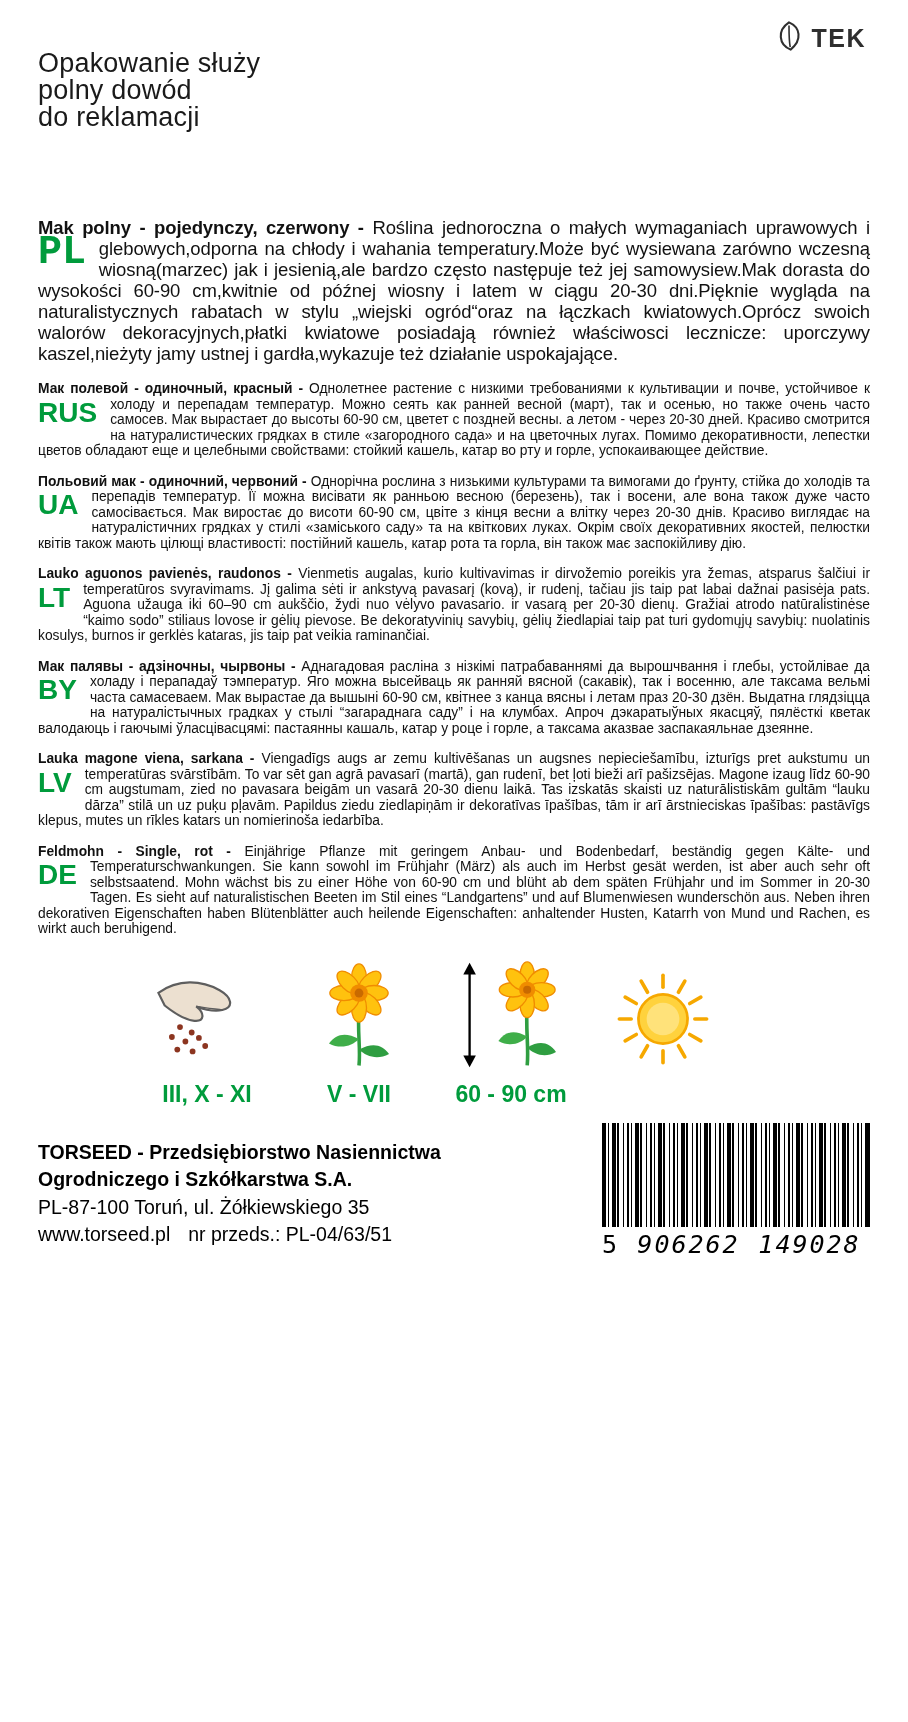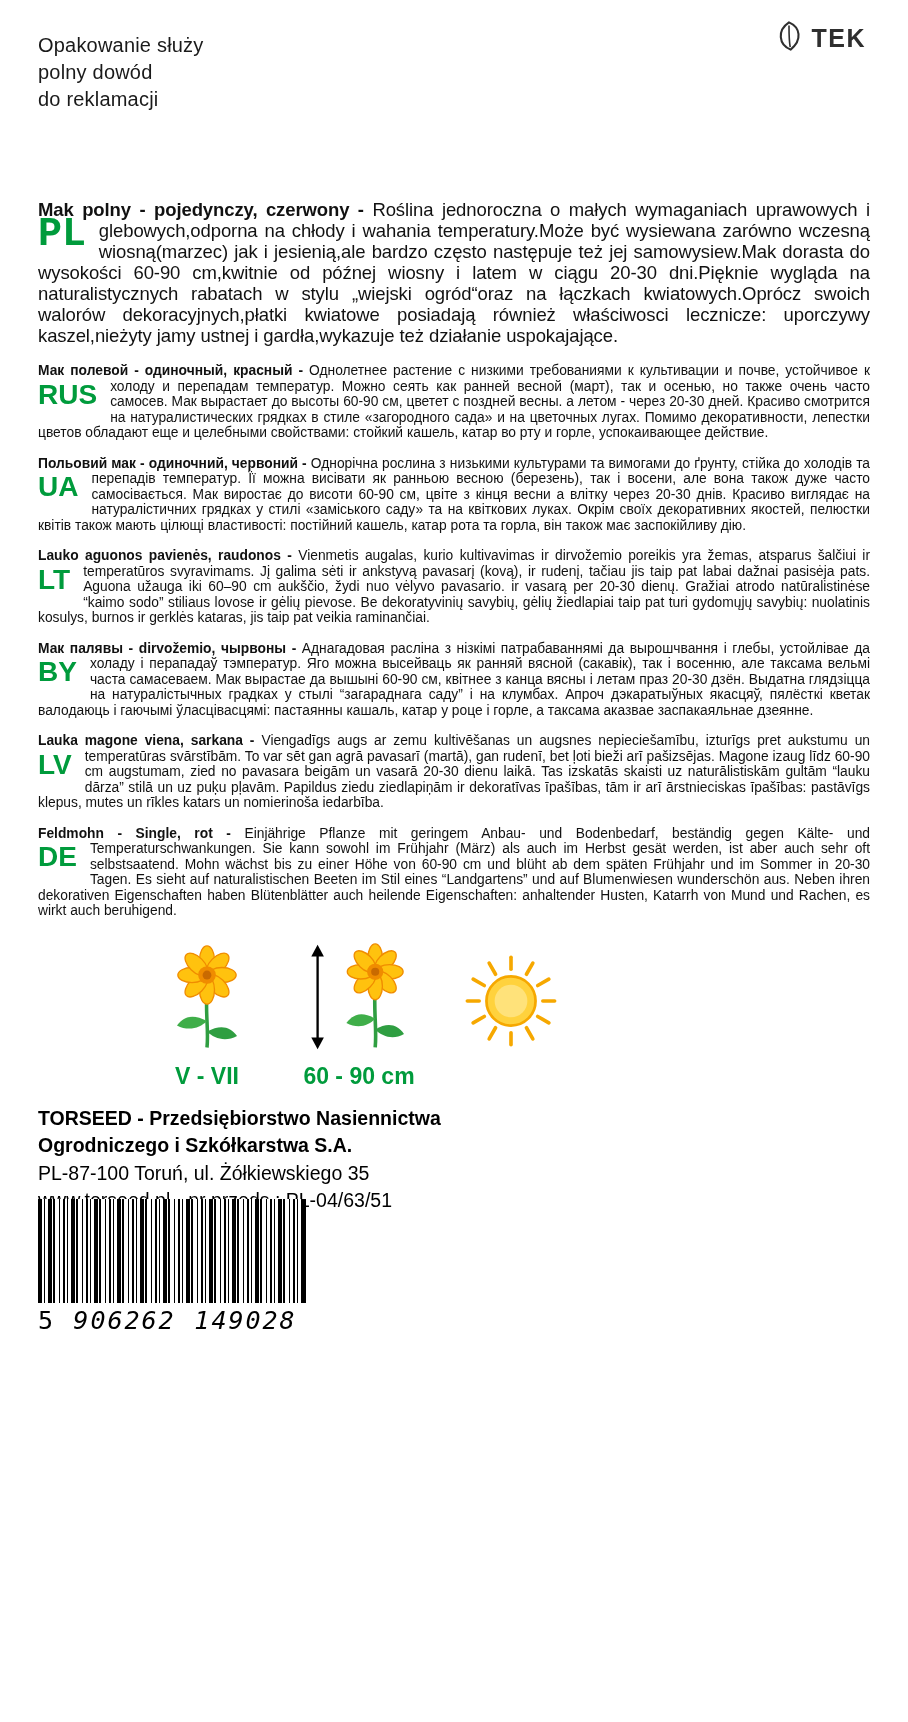--- a/index.html
+++ b/index.html
@@ -8,21 +8,21 @@
   body {
     width:908px; height:1722px;
     background:#ffffff;
     font-family:"Liberation Sans", sans-serif;
     color:#111;
     overflow:hidden;
   }
   .page { position:relative; width:908px; height:1722px; padding:0 38px; }
 
   
-  .claim { padding-top:32px; font-size:20px; line-height:27px; letter-spacing:0.2px; color:#1a1a1a; }
+  .claim { padding-top:50px; font-size:27px; line-height:27px; letter-spacing:0.2px; color:#1a1a1a; }
 
   
   .tek { position:absolute; top:20px; right:42px; display:flex; align-items:center; gap:7px; }
   .tek-text { font-size:25px; letter-spacing:1.5px; color:#2f2f2f; font-weight:bold; }
 
   
   .sections { margin-top:86px; }
   .sec { }
   .sec p { margin:0; text-align:justify; }
   .strut { float:left; width:0; }
@@ -35,21 +35,21 @@
   .sec.small .code  { font-size:28px; line-height:27px; margin-top:2px; margin-bottom:3px; }
   .sec b { font-weight:bold; }
 
   
   .icons { display:flex; align-items:flex-end; margin:24px 0 0 108px; gap:30px; }
   .icon-col { display:flex; flex-direction:column; align-items:center; width:122px; }
   .icon-box { height:108px; display:flex; align-items:flex-end; justify-content:center; }
   .icon-label { margin-top:12px; color:var(--green); font-weight:bold; font-size:23px; height:28px; white-space:nowrap; }
 
   
-  .footer { display:flex; justify-content:space-between; align-items:flex-start; margin-top:14px;flex-direction:column; }
+  .footer { display:flex; justify-content:space-between; align-items:flex-start; margin-top:30px; }
   .company { font-size:19.5px; line-height:27.5px; color:#000; }
   .company .bold { font-weight:bold; }
   .weblinegap { display:inline-block; width:18px; }
 
   .barcode-wrap { width:268px; margin-top:-16px; }
   .bars {
     height:104px;
     background:repeating-linear-gradient(90deg,
       #000 0 2px, #fff 2px 4px, #000 4px 5px, #fff 5px 8px,
       #000 8px 12px, #fff 12px 13px, #000 13px 15px, #fff 15px 19px,
@@ -116,21 +116,21 @@
         <span class="code">LT</span>
         <b>Lauko aguonos pavienės, raudonos -</b>
         <span>Vienmetis augalas, kurio kultivavimas ir dirvožemio poreikis yra žemas, atsparus šalčiui ir temperatūros svyravimams. Jį galima sėti ir ankstyvą pavasarį (kovą), ir rudenį, tačiau jis taip pat labai dažnai pasisėja pats. Aguona užauga iki 60–90 cm aukščio, žydi nuo vėlyvo pavasario. ir vasarą per 20-30 dienų. Gražiai atrodo natūralistinėse “kaimo sodo” stiliaus lovose ir gėlių pievose. Be dekoratyvinių savybių, gėlių žiedlapiai taip pat turi gydomųjų savybių: nuolatinis kosulys, burnos ir gerklės kataras, jis taip pat veikia raminančiai.</span>
       </p>
     </div>
 
     <div class="sec small">
       <p>
         <span class="strut"></span>
         <span class="code">BY</span>
-        <b>Мак палявы - dirvožemio, чырвоны -</b>
+        <b>Мак палявы - адзіночны, чырвоны -</b>
         <span>Аднагадовая расліна з нізкімі патрабаваннямі да вырошчвання і глебы, устойлівае да холаду і перападаў тэмператур. Яго можна высейваць як ранняй вясной (сакавік), так і восенню, але таксама вельмі часта самасеваем. Мак вырастае да вышыні 60-90 см, квітнее з канца вясны і летам праз 20-30 дзён. Выдатна глядзіцца на натуралістычных градках у стылі “загараднага саду” і на клумбах. Апроч дэкаратыўных якасцяў, пялёсткі кветак валодаюць і гаючымі ўласцівасцямі: пастаянны кашаль, катар у роце і горле, а таксама аказвае заспакаяльнае дзеянне.</span>
       </p>
     </div>
 
     <div class="sec small">
       <p>
         <span class="strut"></span>
         <span class="code">LV</span>
         <b>Lauka magone viena, sarkana -</b>
         <span>Viengadīgs augs ar zemu kultivēšanas un augsnes nepieciešamību, izturīgs pret aukstumu un temperatūras svārstībām. To var sēt gan agrā pavasarī (martā), gan rudenī, bet ļoti bieži arī pašizsējas. Magone izaug līdz 60-90 cm augstumam, zied no pavasara beigām un vasarā 20-30 dienu laikā. Tas izskatās skaisti uz naturālistiskām gultām “lauku dārza” stilā un uz puķu pļavām. Papildus ziedu ziedlapiņām ir dekoratīvas īpašības, tām ir arī ārstnieciskas īpašības: pastāvīgs klepus, mutes un rīkles katars un nomierinoša iedarbība.</span>
@@ -143,20 +143,39 @@
         <span class="code">DE</span>
         <b>Feldmohn - Single, rot -</b>
         <span>Einjährige Pflanze mit geringem Anbau- und Bodenbedarf, beständig gegen Kälte- und Temperaturschwankungen. Sie kann sowohl im Frühjahr (März) als auch im Herbst gesät werden, ist aber auch sehr oft selbstsaatend. Mohn wächst bis zu einer Höhe von 60-90 cm und blüht ab dem späten Frühjahr und im Sommer in 20-30 Tagen. Es sieht auf naturalistischen Beeten im Stil eines “Landgartens” und auf Blumenwiesen wunderschön aus. Neben ihren dekorativen Eigenschaften haben Blütenblätter auch heilende Eigenschaften: anhaltender Husten, Katarrh von Mund und Rachen, es wirkt auch beruhigend.</span>
       </p>
     </div>
 
   </div>
 
   <div class="icons">
 
+    <div class="icon-col">
+      <div class="icon-box">
+        <svg width="108" height="100" viewBox="0 0 120 110">
+          <path d="M6 26 C 28 10, 54 12, 74 23 C 88 31, 90 42, 77 45 C 68 47, 56 44, 48 41 C 58 49, 57 58, 46 57 C 35 56, 23 48, 13 40 Z" fill="#ece0d0" stroke="#5e5e5e" stroke-width="2.4"></path>
+          <path d="M48 41 C 60 43, 70 44, 77 45" stroke="#5e5e5e" stroke-width="1.6" fill="none"></path>
+          <g fill="#8c3520">
+            <circle cx="30" cy="64" r="3.2"></circle>
+              <circle cx="43" cy="70" r="3.2"></circle>
+            <circle cx="21" cy="75" r="3.2"></circle>
+              <circle cx="36" cy="80" r="3.2"></circle>
+            <circle cx="51" cy="76" r="3.2"></circle>
+              <circle cx="27" cy="89" r="3.2"></circle>
+            <circle cx="44" cy="91" r="3.2"></circle>
+              <circle cx="58" cy="85" r="3.2"></circle>
+          </g>
+        </svg>
+      </div>
+      <div class="icon-label">III, X - XI</div>
+    </div>
 
     <div class="icon-col">
       <div class="icon-box">
         <svg width="92" height="106" viewBox="0 0 100 120">
           <path d="M50 52 C 48 78, 52 96, 50 116" stroke="#2f9e41" stroke-width="4" fill="none"></path>
           <path d="M50 86 C 35 78, 24 80, 16 91 C 29 98, 42 94, 50 86 Z" fill="#3fae49"></path>
           <path d="M50 98 C 65 90, 76 92, 84 103 C 71 110, 58 106, 50 98 Z" fill="#2f9e41"></path>
           <g transform="translate(50,34)">
             <g fill="#ffc20e" stroke="#f08c00" stroke-width="1.5">
               <ellipse cx="0" cy="-17" rx="8.5" ry="16"></ellipse>

